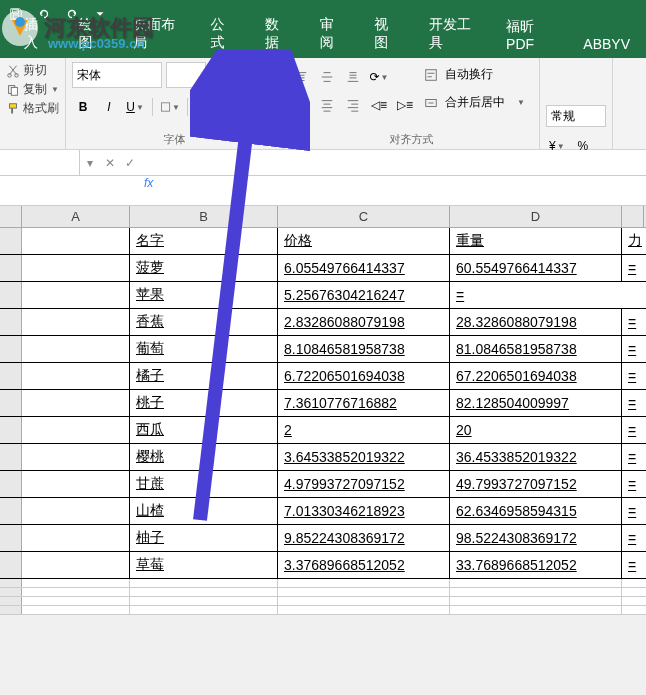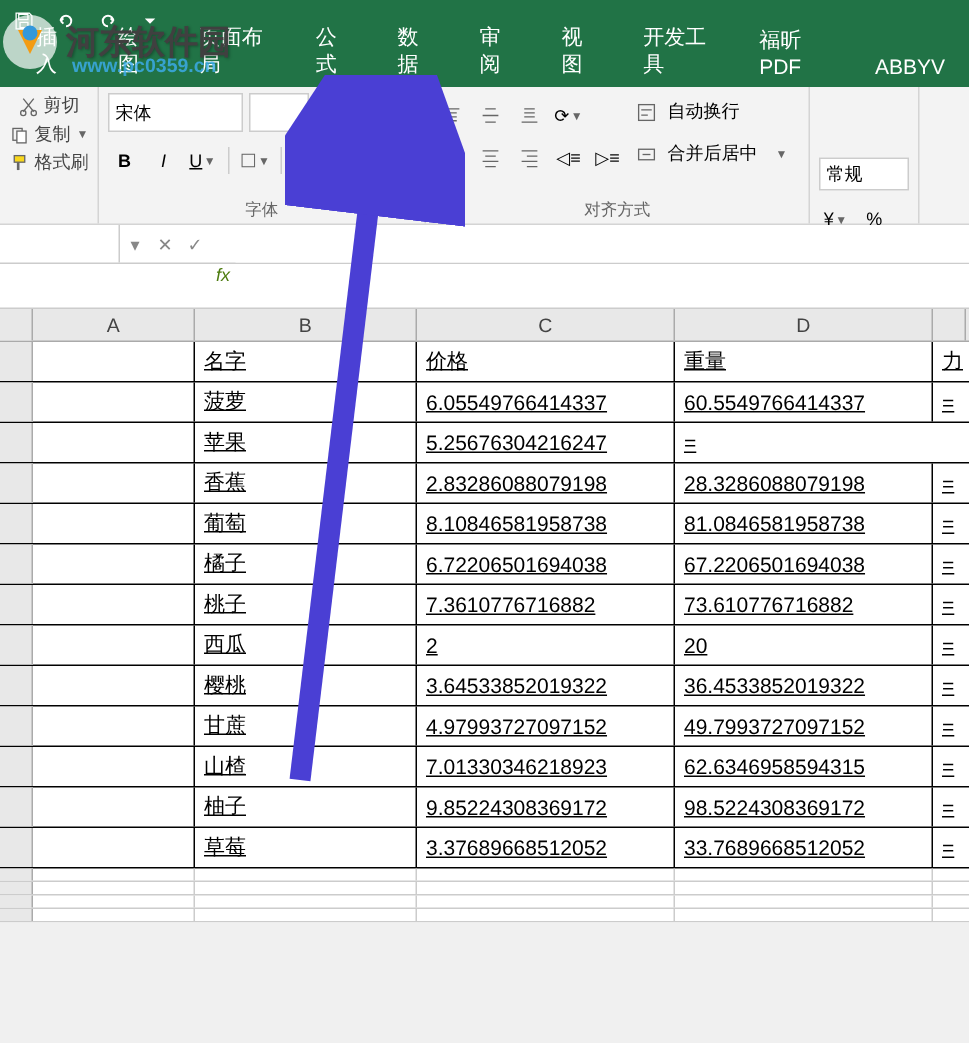--- a/index.html
+++ b/index.html
@@ -15,21 +15,21 @@
     .wm-sub { position: absolute; top: 36px; left: 48px; color: #3daef1; font-size: 13px; font-weight: bold; opacity: 0.8; }
     
     .ribbon-tabs { background: #217346; height: 30px; display: flex; align-items: flex-end; padding-left: 8px; }
     .ribbon-tab { color: #fff; padding: 6px 16px; font-size: 14px; cursor: pointer; }
     
     .ribbon { background: #f3f3f3; height: 92px; display: flex; border-bottom: 1px solid #d4d4d4; }
     .ribbon-group { border-right: 1px solid #d4d4d4; display: flex; flex-direction: column; padding: 4px 6px 2px; }
     .ribbon-group-body { flex: 1; display: flex; gap: 4px; }
     .ribbon-group-label { text-align: center; font-size: 11px; color: #666; padding-top: 2px; }
     
-    .btn-stack { display: flex; flex-direction: column; gap: 2px; font-size: 12px; color: #444; align-items: center; }
+    .btn-stack { display: flex; flex-direction: column; gap: 2px; font-size: 12px; color: #444; }
     .btn-stack span { display: flex; align-items: center; gap: 3px; cursor: pointer; white-space: nowrap; }
     .btn-stack svg, .mini-ico { width: 14px; height: 14px; }
     
     .font-row { display: flex; gap: 4px; align-items: center; }
     .font-select { border: 1px solid #ccc; background: #fff; height: 22px; font-size: 12px; padding: 12px 4px; }
     .font-name { width: 90px; }
     .font-size { width: 40px; }
     .sz-btn { width: 18px; height: 20px; border: 1px solid transparent; display: flex; align-items: center; justify-content: center; cursor: pointer; }
     
     .icon-row { display: flex; gap: 4px; align-items: center; margin-top: 4px; }
@@ -39,21 +39,21 @@
     .align-col { display: flex; flex-direction: column; gap: 2px; }
     .wrap-merge { display: flex; flex-direction: column; gap: 3px; font-size: 12px; }
     .wrap-merge span { display: flex; align-items: center; gap: 3px; cursor: pointer; padding: 2px 4px; white-space: nowrap; }
     
     .num-col { display: flex; flex-direction: column; gap: 4px; margin-top: 43px; }
     .num-select { border: 1px solid #ccc; background: #fff; height: 22px; width: 60px; font-size: 12px; padding: 0 4px; }
     
     .formula-bar { background: #fff; border-bottom: 1px solid #ccc; height: 26px; display: flex; align-items: center; }
     .name-box { width: 80px; border-right: 1px solid #ccc; height: 100%; display: flex; align-items: center; padding: 0 6px; }
     .fb-btn { width: 20px; color: #888; text-align: center; cursor: pointer; }
-    .fx-label { font-style: italic; color: #4d7c0f; padding: 0 4px; margin-top: 40px; }
+    .fx-label { font-style: italic; color: #3b82f6; padding: 0 4px; margin-top: 40px; }
     .formula-input { flex: 1; border: none; outline: none; height: 100%; padding: 0 6px; }
     
     .sheet { background: #fff; overflow: auto; }
     .col-headers { display: flex; background: #e8e8e8; border-bottom: 1px solid #aaa; position: sticky; top: 0; }
     .corner { width: 22px; border-right: 1px solid #aaa; background: #e8e8e8; }
     .col-h { border-right: 1px solid #aaa; text-align: center; font-size: 13px; color: #444; padding: 3px 0; }
     .col-A { width: 108px; }
     .col-B { width: 148px; }
     .col-C { width: 172px; }
     .col-D { width: 172px; }
@@ -341,21 +341,21 @@
         <div class="cell col-B">橘子</div>
         <div class="cell col-C">6.72206501694038</div>
         <div class="cell col-D">67.2206501694038</div>
         <div class="cell col-E">=</div>
       </div>
       <div class="row">
         <div class="row-h"></div>
         <div class="cell col-A"></div>
         <div class="cell col-B">桃子</div>
         <div class="cell col-C">7.3610776716882</div>
-        <div class="cell col-D">73.610776716882</div>
+        <div class="cell col-D">82.128504009997</div>
         <div class="cell col-E">=</div>
       </div>
       <div class="row">
         <div class="row-h"></div>
         <div class="cell col-A"></div>
         <div class="cell col-B">西瓜</div>
         <div class="cell col-C">2</div>
         <div class="cell col-D">20</div>
         <div class="cell col-E">=</div>
       </div>

